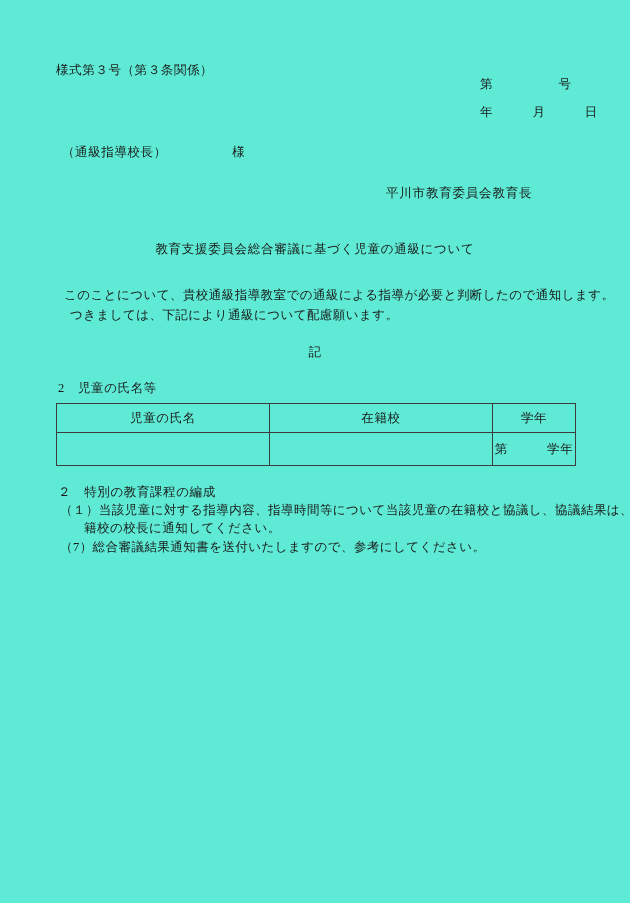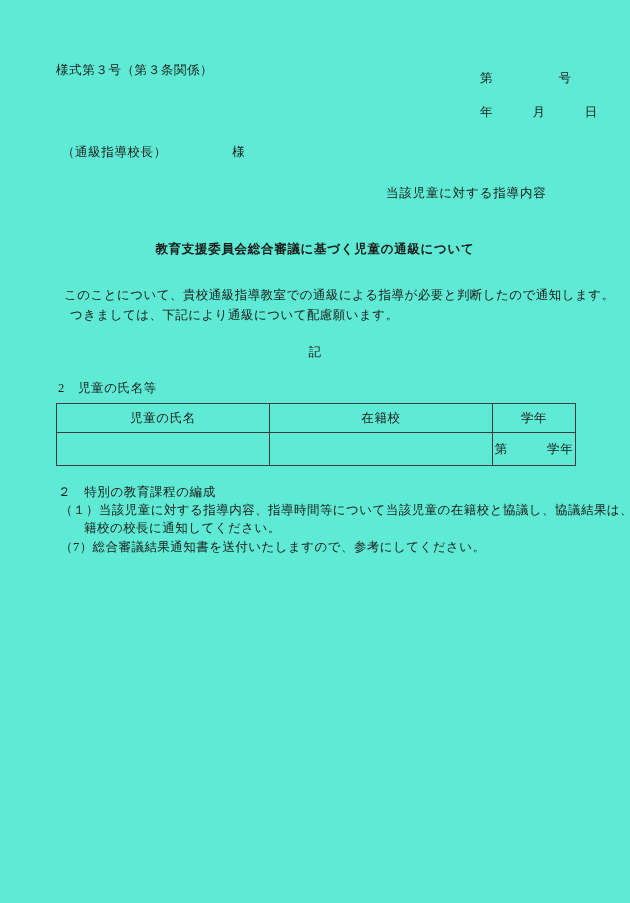--- a/index.html
+++ b/index.html
@@ -29,21 +29,21 @@
 
   .form-number {
     left: 56px;
     top: 62px;
     font-size: 12.5px;
     letter-spacing: 0.6px;
   }
 
   .doc-number {
     left: 480px;
-    top: 70px;
+    top: 76px;
     font-size: 12.5px;
     letter-spacing: 0.6px;
   }
   .doc-date {
     left: 480px;
     top: 104px;
     font-size: 12.5px;
     letter-spacing: 0.6px;
   }
 
@@ -61,21 +61,20 @@
     letter-spacing: 0.8px;
   }
 
   .doc-title {
     left: 0;
     right: 0;
     top: 241px;
     text-align: center;
     font-size: 12.5px;
     letter-spacing: 0.7px;
-    font-weight: bold;
   }
 
   .body-line {
     font-size: 12.5px;
     letter-spacing: 0.45px;
     line-height: 21px;
   }
   .body-p1 { left: 64px; top: 285px; }
   .body-p2 { left: 70px; top: 305px; }
 
@@ -134,21 +133,21 @@
 <div class="page">
 
   <div class="abs form-number">様式第３号（第３条関係）</div>
 
   <div class="abs doc-number">第　　　　　号</div>
 
   <div class="abs doc-date">年　　　月　　　日</div>
 
   <div class="abs addressee">（通級指導校長）　　　　　様</div>
 
-  <div class="abs issuer">当該児童に対する指導内容</div>
+  <div class="abs issuer">平川市教育委員会教育長</div>
 
   <div class="abs doc-title">教育支援委員会総合審議に基づく児童の通級について</div>
 
   <div class="abs body-line body-p1">このことについて、貴校通級指導教室での通級による指導が必要と判断したので通知します。</div>
 
   <div class="abs body-line body-p2">つきましては、下記により通級について配慮願います。</div>
 
   <div class="abs ki-mark">記</div>
 
   <div class="abs section-heading sec1">2　児童の氏名等</div>

